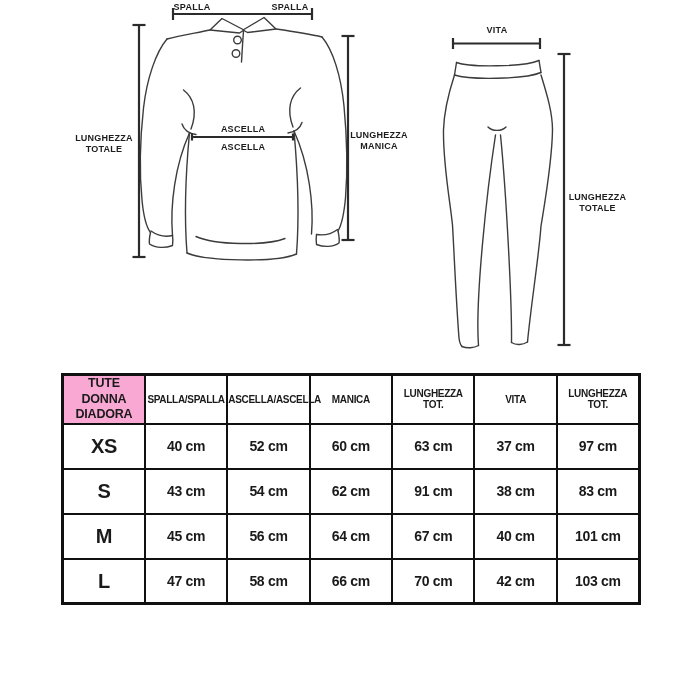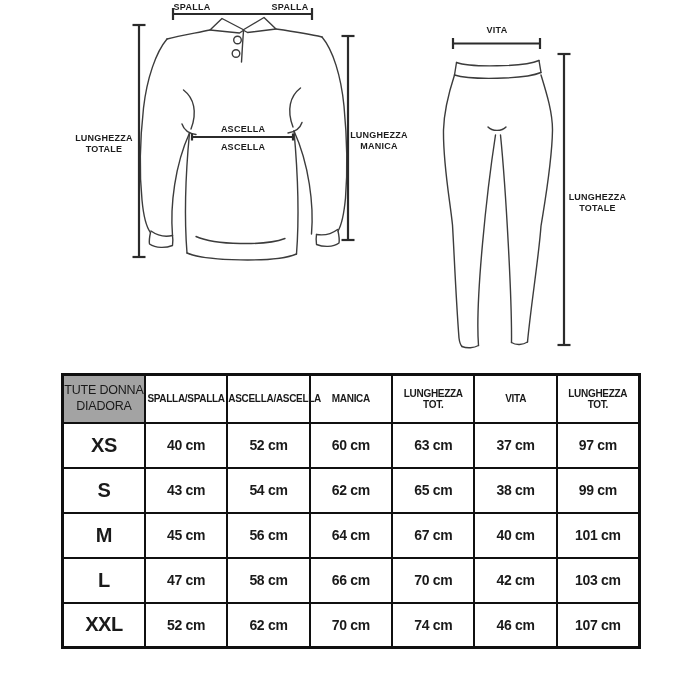--- a/index.html
+++ b/index.html
@@ -28,22 +28,22 @@
     border:3px solid #101010;
   }
   table.size-table td, table.size-table th{
     border:2px solid #101010;text-align:center;vertical-align:middle;
     padding:0;color:#1a1a1a;
   }
   table.size-table col{width:82.4px;}
   tr.header-row{height:48px;}
   tr.data-row{height:45px;margin-top:37px;}
   th.brand-cell{
-    background:#a3a3a3;color:#ffffff;
-    font-weight:normal;font-size:12.5px;line-height:1.25;letter-spacing:-0.2px;
+    background:#f9a8d4;color:#ffffff;
+    font-weight:bold;font-size:12.5px;line-height:1.25;letter-spacing:-0.2px;
   }
   th.col-head{
     font-weight:bold;font-size:10px;letter-spacing:-0.3px;color:#111;
   }
   td.size-cell{font-weight:bold;font-size:20px;letter-spacing:-0.5px;}
   td.val-cell{font-weight:bold;font-size:14px;letter-spacing:-0.3px;}
 </style>
 </head>
 <body>
 
@@ -189,46 +189,37 @@
       <td class="val-cell">60 cm</td>
       <td class="val-cell">63 cm</td>
       <td class="val-cell">37 cm</td>
       <td class="val-cell">97 cm</td>
     </tr>
     <tr class="data-row">
       <td class="size-cell">S</td>
       <td class="val-cell">43 cm</td>
       <td class="val-cell">54 cm</td>
       <td class="val-cell">62 cm</td>
-      <td class="val-cell">65 cm</td>
+      <td class="val-cell">91 cm</td>
       <td class="val-cell">38 cm</td>
-      <td class="val-cell">99 cm</td>
+      <td class="val-cell">83 cm</td>
     </tr>
     <tr class="data-row">
       <td class="size-cell">M</td>
       <td class="val-cell">45 cm</td>
       <td class="val-cell">56 cm</td>
       <td class="val-cell">64 cm</td>
       <td class="val-cell">67 cm</td>
       <td class="val-cell">40 cm</td>
       <td class="val-cell">101 cm</td>
     </tr>
     <tr class="data-row">
       <td class="size-cell">L</td>
       <td class="val-cell">47 cm</td>
       <td class="val-cell">58 cm</td>
       <td class="val-cell">66 cm</td>
       <td class="val-cell">70 cm</td>
       <td class="val-cell">42 cm</td>
       <td class="val-cell">103 cm</td>
     </tr>
-    <tr class="data-row">
-      <td class="size-cell">XXL</td>
-      <td class="val-cell">52 cm</td>
-      <td class="val-cell">62 cm</td>
-      <td class="val-cell">70 cm</td>
-      <td class="val-cell">74 cm</td>
-      <td class="val-cell">46 cm</td>
-      <td class="val-cell">107 cm</td>
-    </tr>
   </tbody>
     </table>
 </div>
 
 </body></html>

